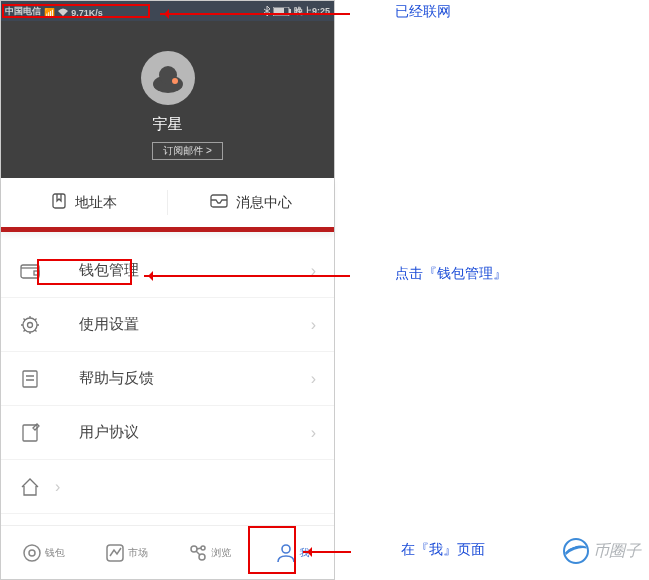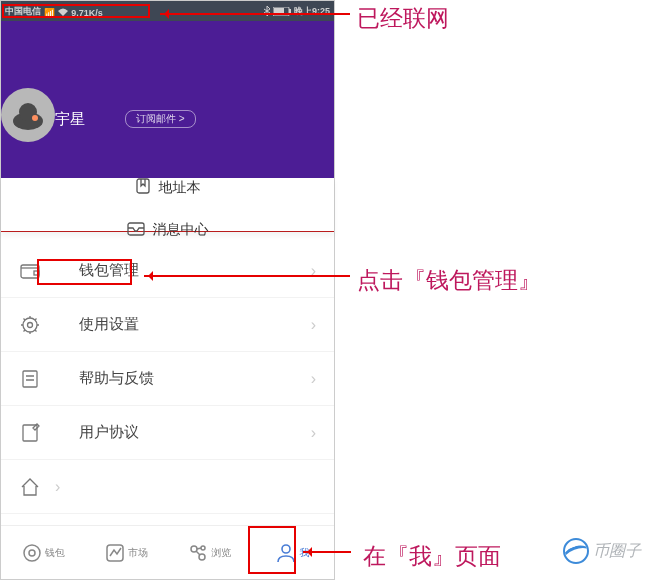--- a/index.html
+++ b/index.html
@@ -28,57 +28,56 @@
       align-items: center;
       padding: 0 4px;
     }
     .status-left, .status-right {
       display: flex;
       gap: 3px;
       align-items: flex-end;
       font-weight: bold;
     }
     .profile-header {
-      background: #4c1d95;
+      background: #404040;
       height: 157px;
       display: flex;
-      flex-direction: row;
+      flex-direction: column;
       align-items: center;
       padding-top: 30px;
       color: #fff;
     }
     .avatar {
       width: 54px;
       height: 54px;
       border-radius: 27px;
       background: #b8b8b8;
       display: flex;
       align-items: center;
       justify-content: center;
     }
     .username {
       margin-top: 10px;
       font-size: 15px;
     }
     .subscribe-btn {
       margin-top: 8px;
       border: 1px solid rgba(255,255,255,0.5);
-      border-radius: 8px;
+      border-radius: 0;
       padding: 1px 10px;
       font-size: 10px;
       color: rgba(255,255,255,0.8);
       margin-left: 40px;
     }
     .quick-row {
       display: flex;
       height: 54px;
-      border-bottom: 1px solid #b91c1c;
+      border-bottom: 5px solid #b91c1c;
       box-shadow: 0 4px 6px rgba(0,0,0,0.05);
       margin-bottom: 12px;
-      flex-direction: column;
     }
     .quick-item {
       flex: 1;
       display: flex;
       align-items: center;
       justify-content: center;
       gap: 8px;
       font-size: 14px;
       color: #333;
     }
@@ -132,23 +131,24 @@
     .tab-icon { width: 22px; height: 22px; }
     
     
     .red-box {
       position: absolute;
       border: 2px solid #e60000;
       pointer-events: none;
     }
     .annotation {
       position: absolute;
-      color: #be185d;
-      font-size: 23px;
+      color: #1d4ed8;
+      font-size: 14px;
       white-space: nowrap;
+      margin-left: 38px;
     }
     .arrow-line {
       position: absolute;
       height: 2px;
       background: #e60000;
       pointer-events: none;
     }
     .arrow-line::before {
       content: "";
       position: absolute;

